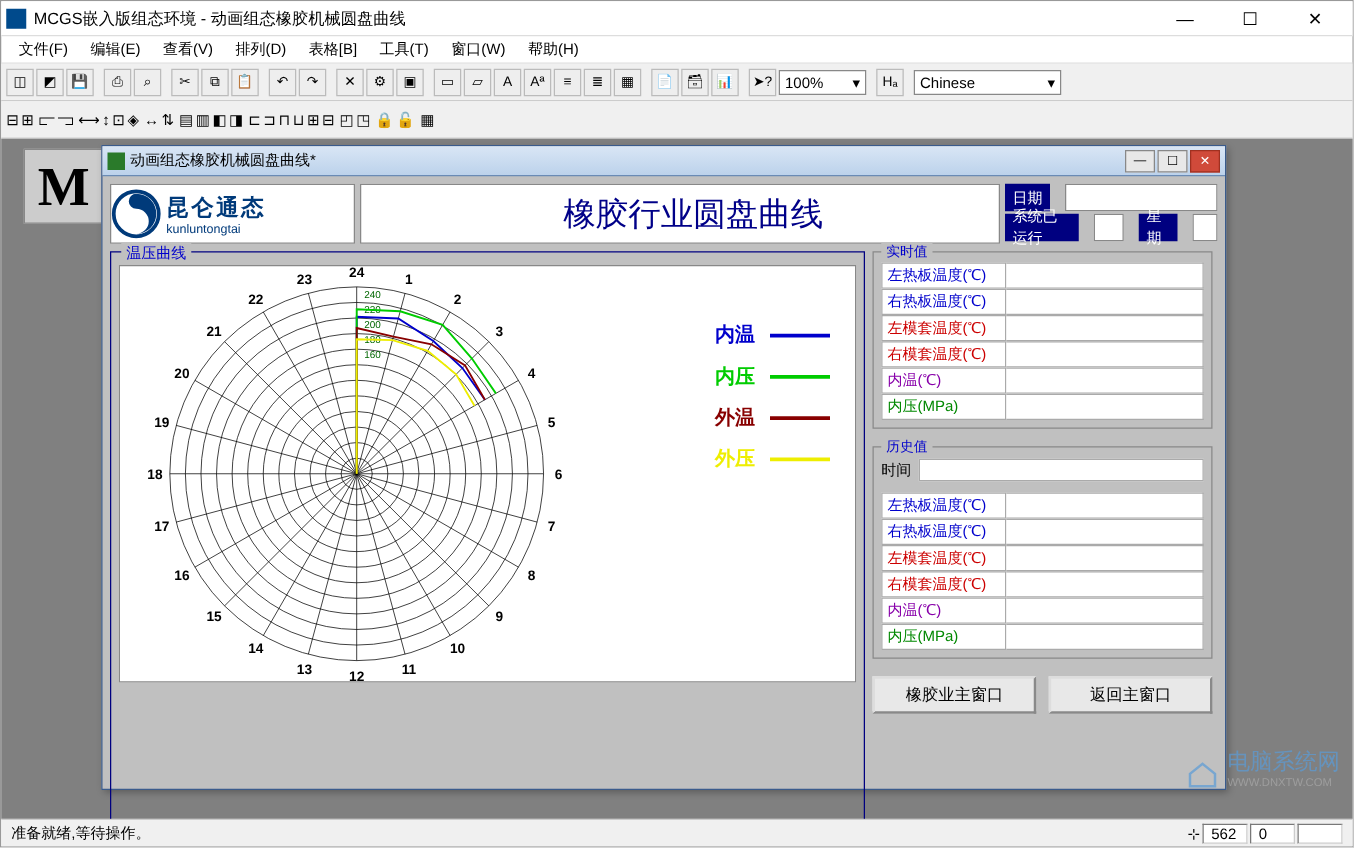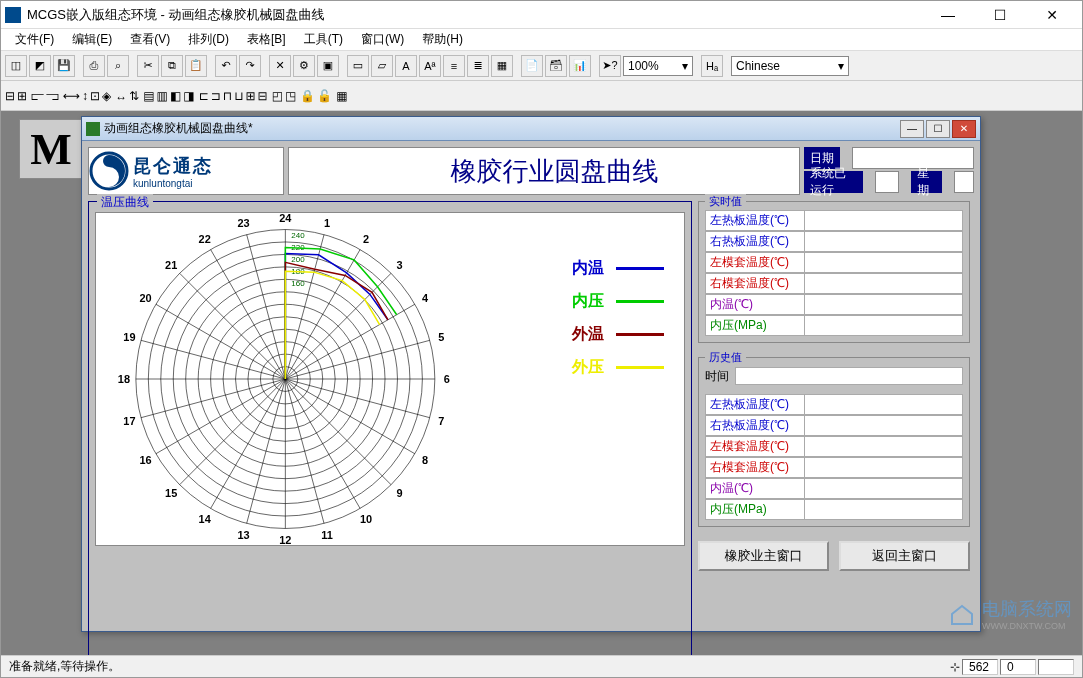--- a/index.html
+++ b/index.html
@@ -58,21 +58,21 @@
 .val-row .vl { width: 100px; background: #fff; border: 1px solid #aaa; display: flex; align-items: center; padding: 0 4px; font-size: 12px; }
 .val-row .vv { flex: 1; background: #fff; border: 1px solid #aaa; border-left: none; }
 .time-row { display: flex; align-items: center; gap: 6px; margin-bottom: 8px; height: 20px; }
 .time-row .tl { font-size: 12px; }
 .time-row .tv { flex: 1; background: #fff; border: 1px solid #aaa; height: 18px; }
 .btn-row { display: flex; gap: 10px; margin-top: 6px; }
 .action-btn { flex: 1; height: 30px; background: #e8e8e8; border: 2px outset #ddd; display: flex; align-items: center; justify-content: center; font-size: 13px; }
 .statusbar { height: 22px; border-top: 1px solid #ccc; display: flex; align-items: center; padding: 0 8px; background: #f0f0f0; }
 .statusbar .st-left { flex: 1; }
 .statusbar .st-box { border: 1px inset #ccc; padding: 0 6px; margin-left: 2px; height: 16px; display: flex; align-items: center; background: #fff; min-width: 36px; }
-.watermark { position: absolute; right: 10px; bottom: 24px; font-size: 18px; color: #5a9cd8; opacity: 0.7; display: flex; align-items: center; gap: 6px; }
+.watermark { position: absolute; right: 10px; bottom: 24px; font-size: 18px; color: #5a9cd8; opacity: 0.7; display: flex; align-items: flex-end; gap: 6px; }
 .watermark .wm-sub { font-size: 9px; color: #aaa; }
 .clr-blue{color:#0000cc}.clr-green{color:#008800}.clr-red{color:#cc0000}.clr-purple{color:#8800aa}
 </style>
 </head>
 <body>
 
 <div class="main-window">
   <div class="titlebar">
     <div class="icon-app"></div>
     <div class="title">MCGS嵌入版组态环境 - 动画组态橡胶机械圆盘曲线</div>

